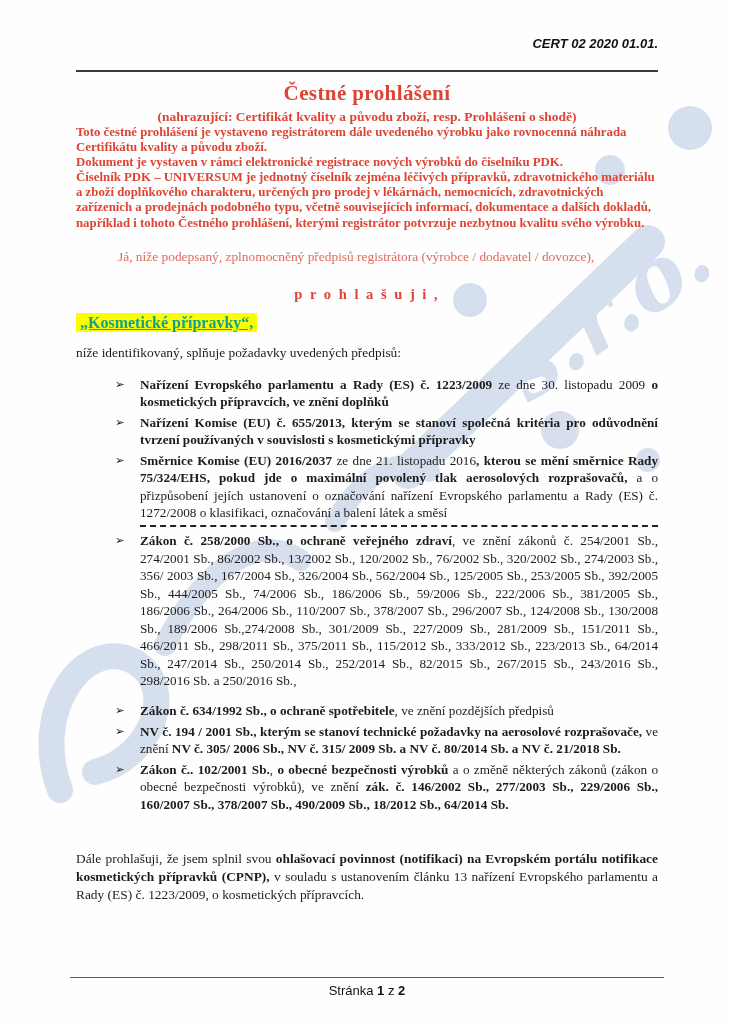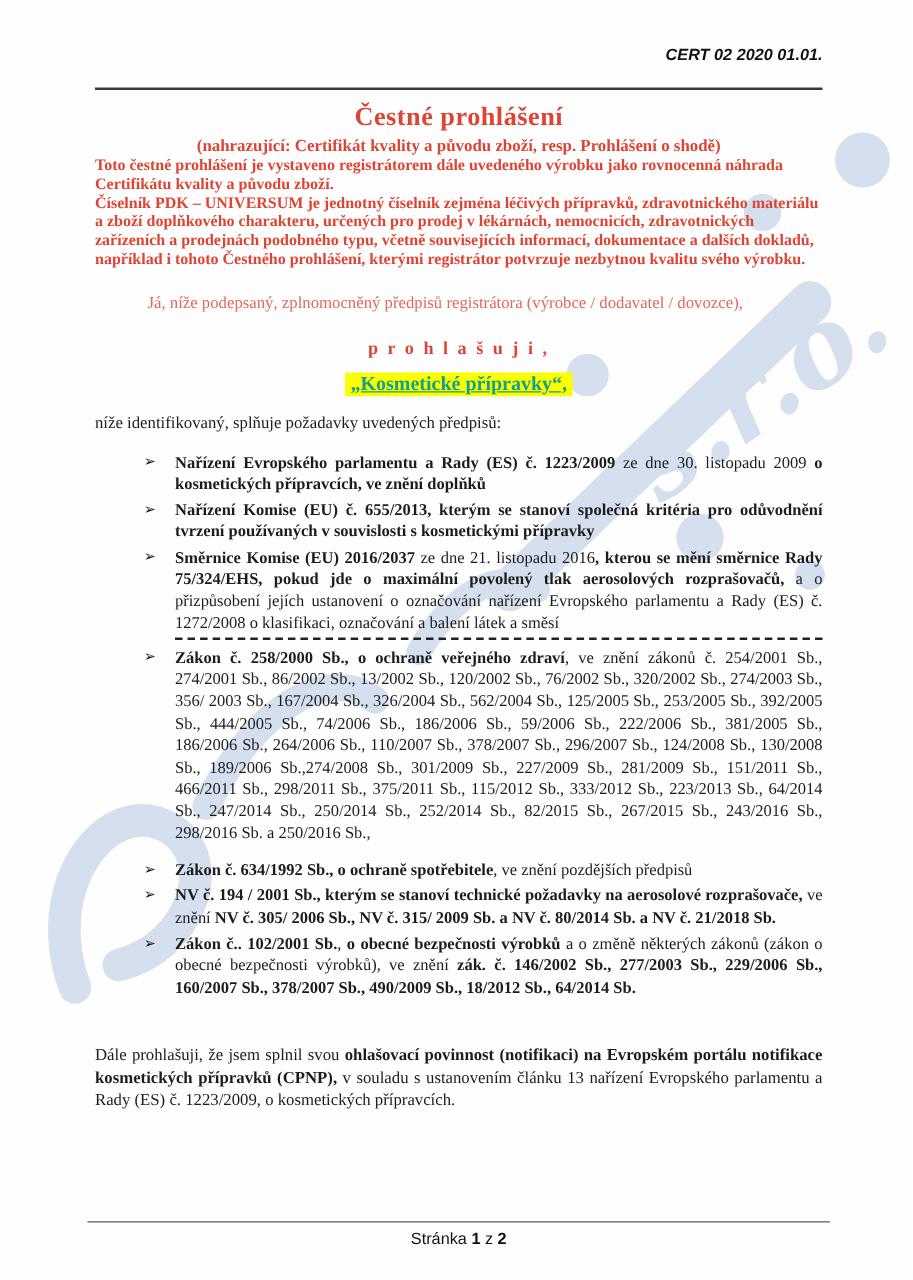--- a/index.html
+++ b/index.html
@@ -22,21 +22,21 @@
     font-size:21px; font-weight:bold; letter-spacing:.4px;
   }
   .subtitle { text-align:center; color:#dd4434; font-weight:bold; font-size:13.5px; margin-top:3px; }
 
   .pre-heading { margin-top:26px; color:#dd4434; font-weight:bold; font-size:15.5px; }
   .pre-body p { margin:0; color:#dd4434; font-weight:bold; font-size:12.8px; line-height:1.18; text-align:left; }
 
   .intro { margin:18px 0 0 0; padding-left:42px; color:#e06a5c; font-size:13.4px; }
   .verb { margin:21px 0 0 0; text-align:center; color:#dd4434; font-weight:bold; font-size:14.5px; letter-spacing:2px; }
   .product-line { margin:23px 0 0 0; color:#e06a5c; font-size:13.4px; }
-  .product-type-wrap { margin:11px 0 0 0; text-align:center; }
+  .product-type-wrap { margin:11px 0 0 0; }
   .product-type {
     background:#fcff00; color:#12a08a; font-weight:bold; font-size:16px;
     text-decoration:underline; padding:1px 4px;
   }
   .req-intro { margin:13px 0 0 0; font-size:13.4px;font-family:Liberation Serif, serif; }
 
   ul.reg-list { list-style:none; margin:15px 0 0 0; padding:0 0 0 39px; }
   ul.reg-list li {
     position:relative; padding-left:25px; margin:0 0 3px 0;
     font-size:13.2px; line-height:1.33; text-align:justify;
@@ -87,20 +87,21 @@
   <div class="content">
 
     <div class="doc-code">CERT 02 2020 01.01.</div>
     <div class="top-rule"></div>
 
     <h1 class="title">Čestné prohlášení</h1>
     <div class="subtitle">(nahrazující: Certifikát kvality a původu zboží, resp. Prohlášení o shodě)</div>
 
     <div class="pre-body">
       <p>Toto čestné prohlášení je vystaveno registrátorem dále uvedeného výrobku jako rovnocenná náhrada Certifikátu kvality a původu zboží.</p>
+      <p>Dokument je vystaven v rámci elektronické registrace nových výrobků do číselníku PDK.</p>
       <p>Číselník PDK – UNIVERSUM je jednotný číselník zejména léčivých přípravků, zdravotnického materiálu a zboží doplňkového charakteru, určených pro prodej v lékárnách, nemocnicích, zdravotnických zařízeních a prodejnách podobného typu, včetně souvisejících informací, dokumentace a dalších dokladů, například i tohoto Čestného prohlášení, kterými registrátor potvrzuje nezbytnou kvalitu svého výrobku.</p>
     </div>
 
     <p class="intro">Já, níže podepsaný, zplnomocněný předpisů registrátora (výrobce / dodavatel / dovozce),</p>
     <p class="verb">p r o h l a š u j i ,</p>
     <p class="product-type-wrap">
       <span class="product-type">„Kosmetické přípravky“,</span>
     </p>
     <p class="req-intro">níže identifikovaný, splňuje požadavky uvedených předpisů:</p>
 

